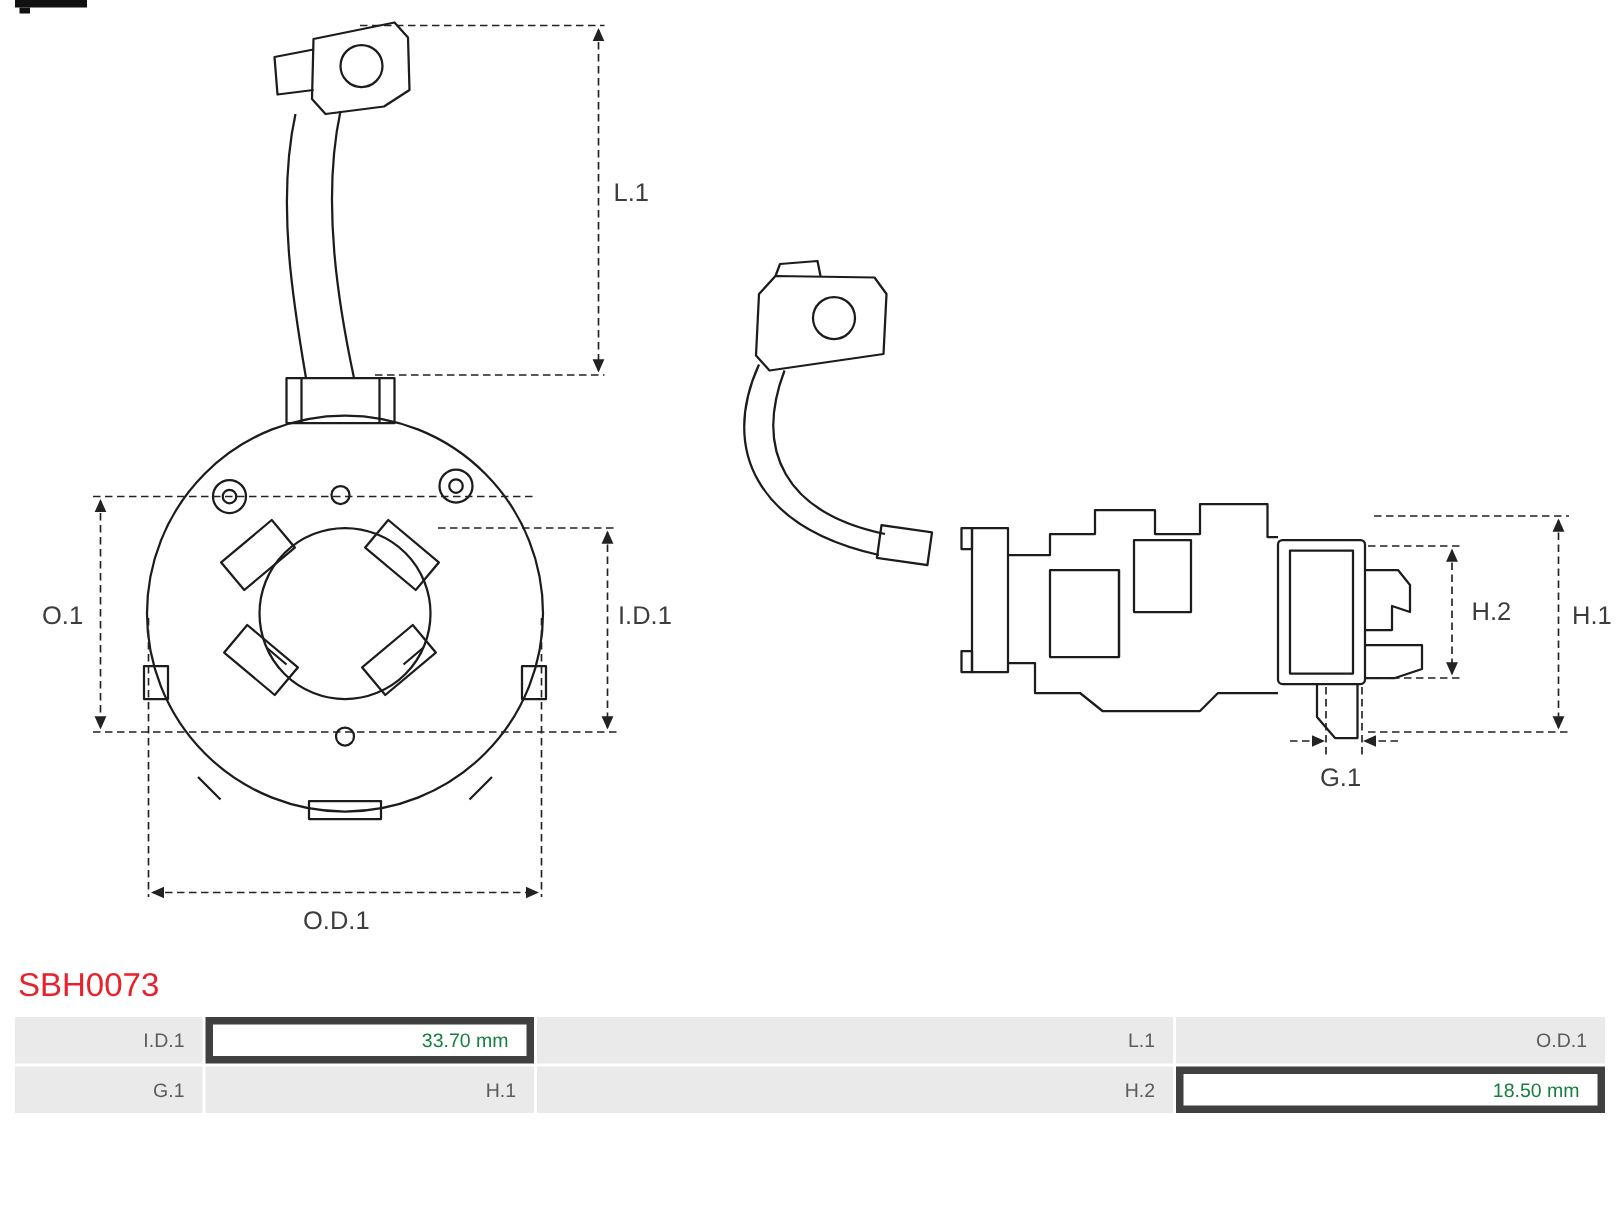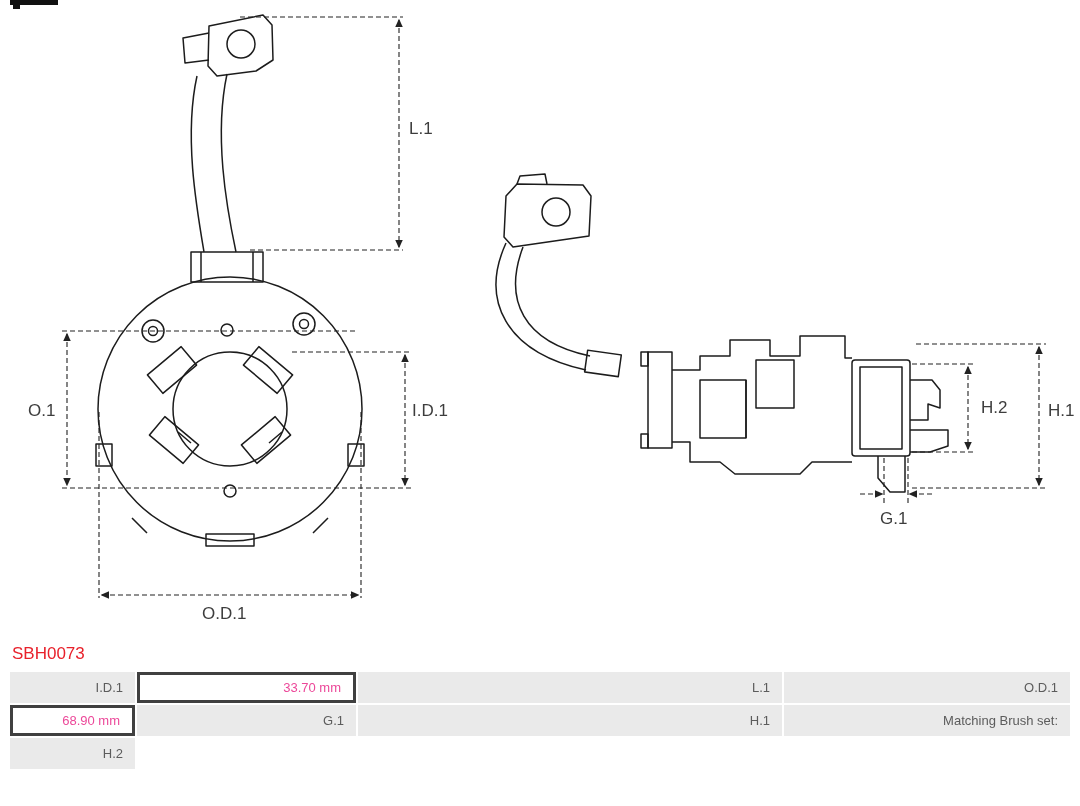--- a/index.html
+++ b/index.html
@@ -1,25 +1,25 @@
 <!DOCTYPE html>
 <html><head>
 <meta charset="utf-8">
 <style>
   *{margin:0;padding:0;box-sizing:border-box}
   html,body{background:#fff}
   body{width:1080px;height:806px;font-family:"Liberation Sans",sans-serif;overflow:hidden}
   .page{position:relative;width:940px;height:806px;background:#fff}
   .drawing{display:block}
   .dim-label{font-size:17px;fill:#3d3d3d;font-family:"Liberation Sans",sans-serif}
-  .part-number{font-size:17px;color:#e8212b;padding:2px 0 8px 12px}
+  .part-number{font-size:22px;color:#e8212b;padding:2px 0 8px 12px}
   .spec-table{display:grid;grid-template-columns:125px 219px 424px 1fr;gap:2px;margin:0 10px;width:1060px}
   .cell{height:31px;display:flex;align-items:center;justify-content:flex-end;padding-right:12px;font-size:13px;white-space:nowrap}
   .cell.label{background:#eaeaea;color:#5c5c5c}
-  .cell.value{background:#fff;border:3px solid #404040;color:#ec4899}
+  .cell.value{background:#fff;border:5px solid #404040;color:#15803d}
   .cell.blank{background:transparent;border:none}
 </style>
 </head>
 <body>
 
 <div class="page">
 
   <svg class="drawing" width="1080" height="642" viewBox="0 0 1080 642">
     <defs>
       <marker id="arrow" viewBox="0 0 10 10" refX="8.5" refY="5" markerWidth="8" markerHeight="8" orient="auto-start-reverse">
@@ -144,24 +144,23 @@
 
   <div class="part-number">SBH0073</div>
 
   <div class="spec-table">
 
     <div class="cell label">I.D.1</div>
     <div class="cell value">33.70 mm</div>
     <div class="cell label">L.1</div>
 
     <div class="cell label">O.D.1</div>
-    <div class="cell value">68.90 mm</div>
     <div class="cell label">G.1</div>
 
     <div class="cell label">H.1</div>
-    <div class="cell label">Matching Brush set:</div>
 
     <div class="cell label">H.2</div>
+    <div class="cell value">18.50 mm</div>
     <div class="cell blank"></div>
     <div class="cell blank"></div>
 
   </div>
 </div>
 
 </body></html>

